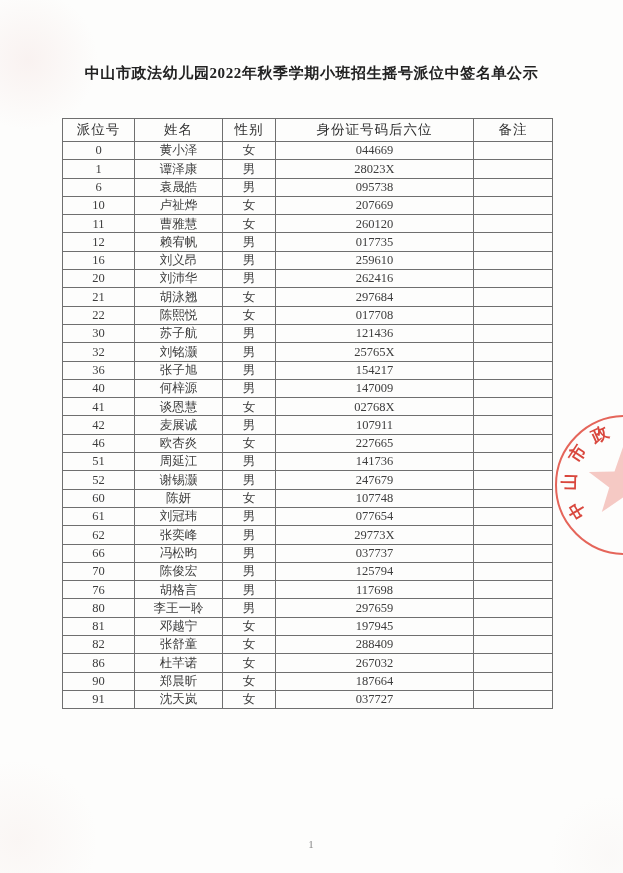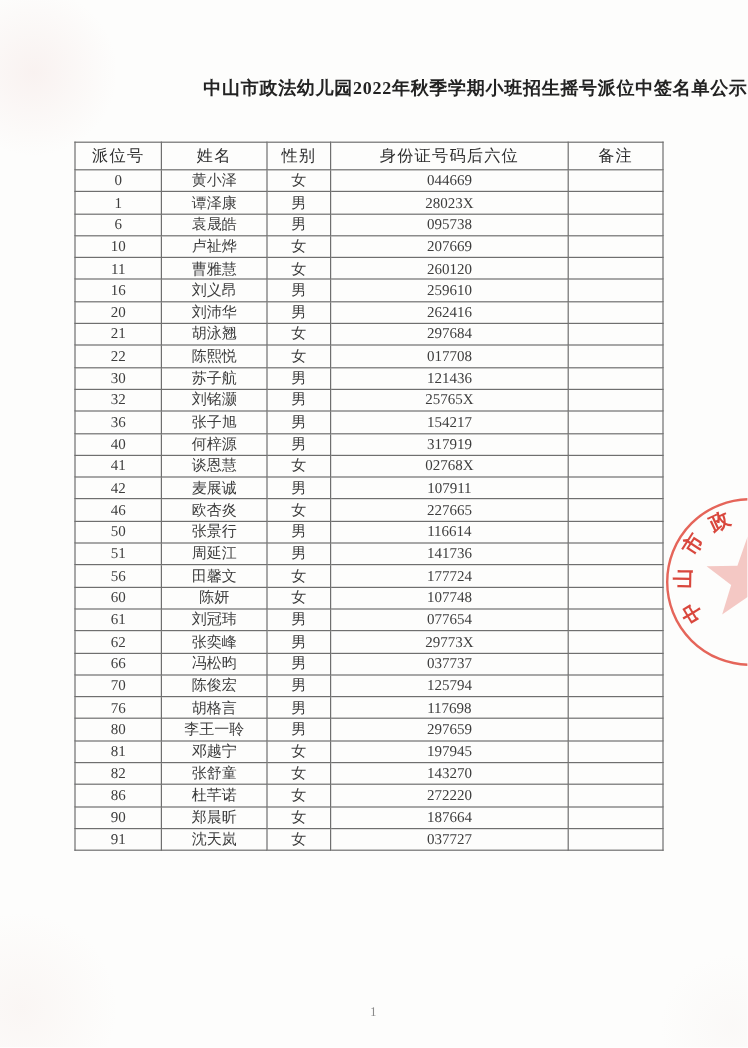--- a/index.html
+++ b/index.html
@@ -11,21 +11,21 @@
     background:
       radial-gradient(circle at 28px 60px, rgba(225,175,170,0.14), transparent 70px),
       radial-gradient(circle at 18px 840px, rgba(225,185,175,0.10), transparent 80px),
       radial-gradient(circle at 610px 855px, rgba(220,200,195,0.08), transparent 60px),
       #fdfdfc;
     font-family:"Liberation Serif","DejaVu Serif",serif;
     color:#3c3c3c;
   }
   .doc-title{
     position:absolute;top:64px;left:0;width:100%;
-    text-align:right;
+    text-align:center;
     font-size:15px;font-weight:bold;color:#222;
     letter-spacing:0.6px;
   }
   table.roster{
     position:absolute;left:62px;top:118px;
     width:490px;
     border-collapse:collapse;table-layout:fixed;
     border:1.5px solid #4e4e4e;
     padding-left:44px;
   }
@@ -130,20 +130,27 @@
           <td></td>
         </tr>
         <tr>
           <td>11</td>
           <td>曹雅慧</td>
           <td>女</td>
           <td>260120</td>
           <td></td>
         </tr>
         <tr>
+          <td>12</td>
+          <td>赖宥帆</td>
+          <td>男</td>
+          <td>017735</td>
+          <td></td>
+        </tr>
+        <tr>
           <td>16</td>
           <td>刘义昂</td>
           <td>男</td>
           <td>259610</td>
           <td></td>
         </tr>
         <tr>
           <td>20</td>
           <td>刘沛华</td>
           <td>男</td>
@@ -182,21 +189,21 @@
           <td>36</td>
           <td>张子旭</td>
           <td>男</td>
           <td>154217</td>
           <td></td>
         </tr>
         <tr>
           <td>40</td>
           <td>何梓源</td>
           <td>男</td>
-          <td>317919</td>
+          <td>147009</td>
           <td></td>
         </tr>
         <tr>
           <td>41</td>
           <td>谈恩慧</td>
           <td>女</td>
           <td>02768X</td>
           <td></td>
         </tr>
         <tr>
@@ -207,38 +214,31 @@
           <td></td>
         </tr>
         <tr>
           <td>46</td>
           <td>欧杏炎</td>
           <td>女</td>
           <td>227665</td>
           <td></td>
         </tr>
         <tr>
-          <td>50</td>
-          <td>张景行</td>
-          <td>男</td>
-          <td>116614</td>
-          <td></td>
-        </tr>
-        <tr>
           <td>51</td>
           <td>周延江</td>
           <td>男</td>
           <td>141736</td>
           <td></td>
         </tr>
         <tr>
-          <td>56</td>
-          <td>田馨文</td>
-          <td>女</td>
-          <td>177724</td>
+          <td>52</td>
+          <td>谢锡灏</td>
+          <td>男</td>
+          <td>247679</td>
           <td></td>
         </tr>
         <tr>
           <td>60</td>
           <td>陈妍</td>
           <td>女</td>
           <td>107748</td>
           <td></td>
         </tr>
         <tr>
@@ -287,28 +287,28 @@
           <td>81</td>
           <td>邓越宁</td>
           <td>女</td>
           <td>197945</td>
           <td></td>
         </tr>
         <tr>
           <td>82</td>
           <td>张舒童</td>
           <td>女</td>
-          <td>143270</td>
+          <td>288409</td>
           <td></td>
         </tr>
         <tr>
           <td>86</td>
           <td>杜芊诺</td>
           <td>女</td>
-          <td>272220</td>
+          <td>267032</td>
           <td></td>
         </tr>
         <tr>
           <td>90</td>
           <td>郑晨昕</td>
           <td>女</td>
           <td>187664</td>
           <td></td>
         </tr>
         <tr>

